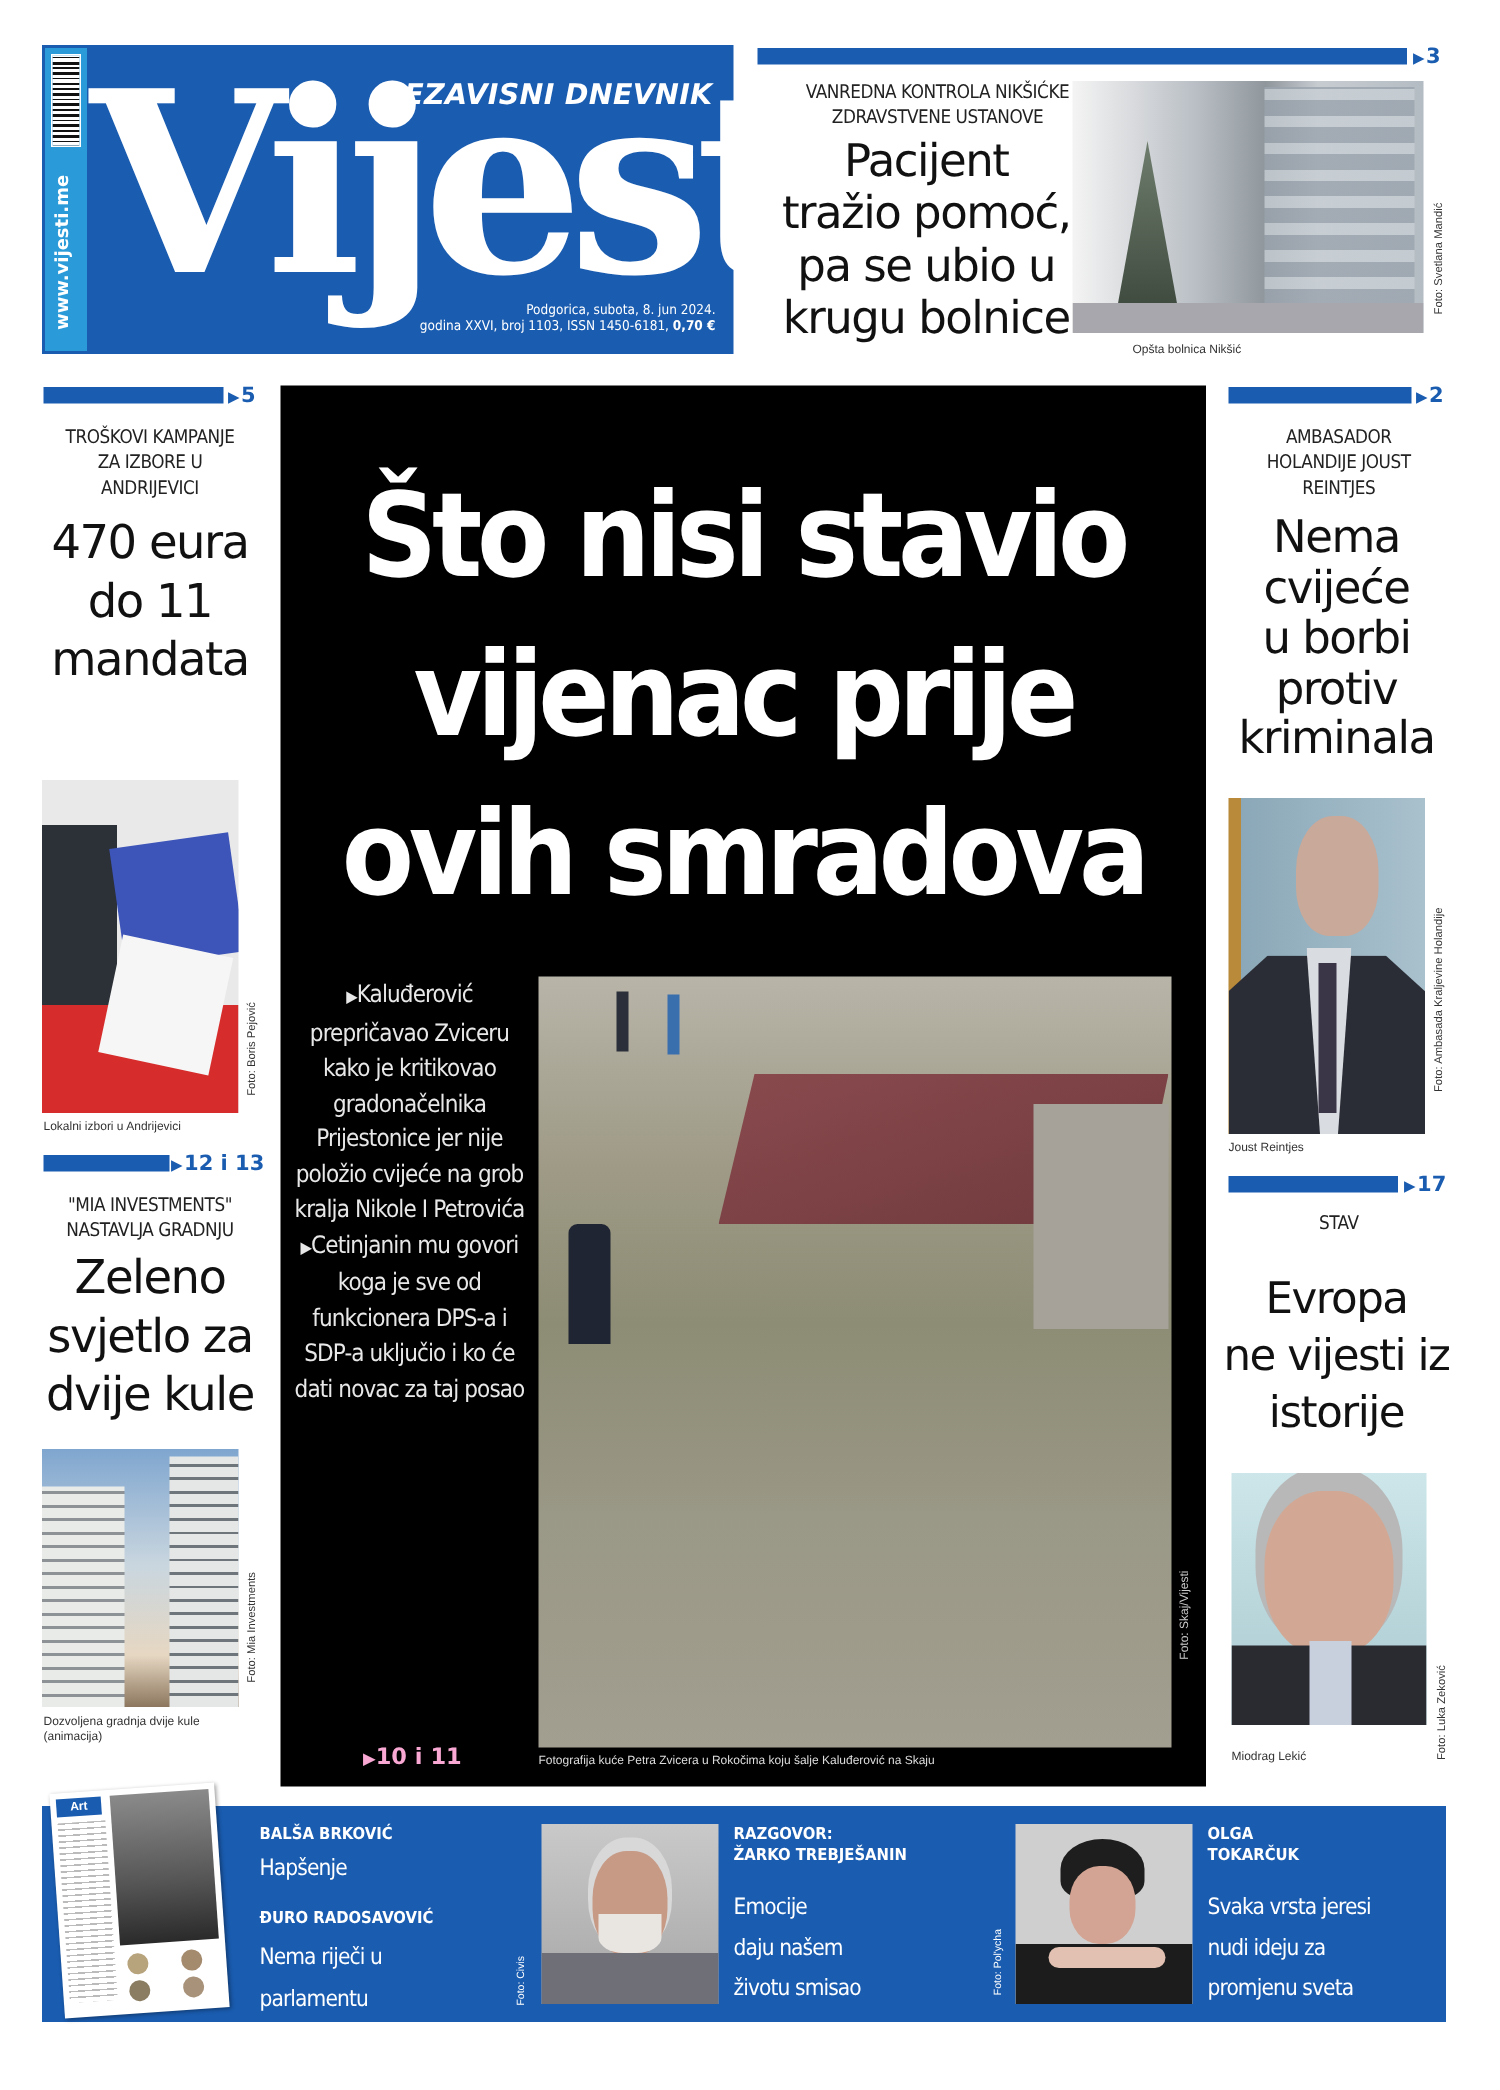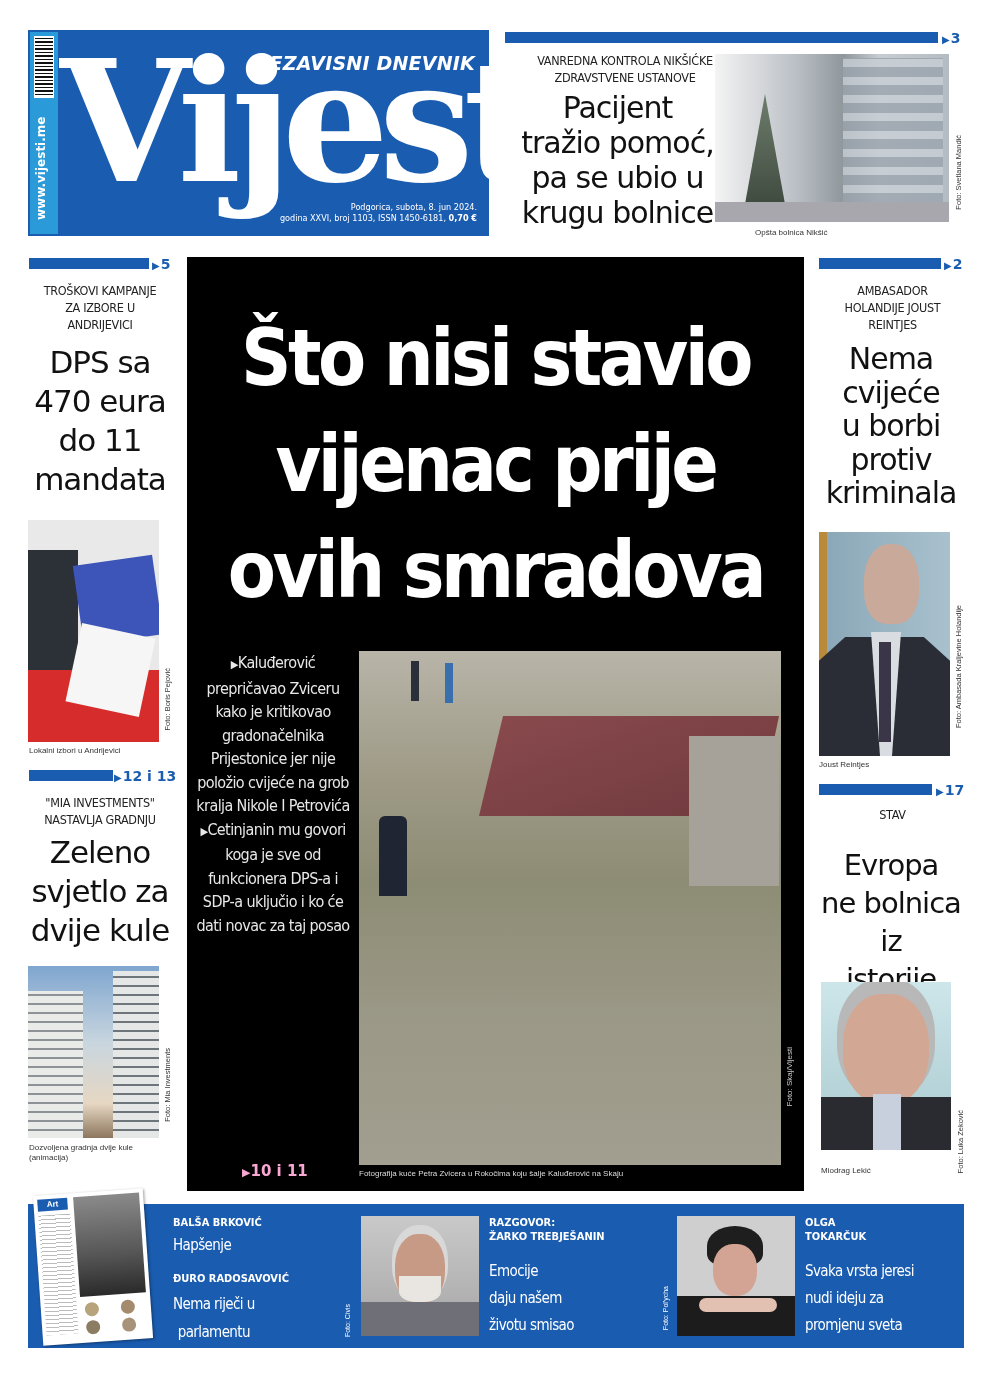--- a/index.html
+++ b/index.html
@@ -76,21 +76,20 @@
 <div class="credit" style="left:954px;top:135px;">Foto: Svetlana Mandić</div>
 
 <div class="bar" style="left:29px;top:258px;width:120px;"></div>
 <div class="pageref" style="left:152px;top:257px;"><span class="tri">▶</span><span>5</span></div>
 <div class="kicker" style="left:25px;top:282px;width:150px;">
   <div>TROŠKOVI KAMPANJE</div>
   <div>ZA IZBORE U</div>
   <div>ANDRIJEVICI</div>
 </div>
 <div class="headline" style="left:20px;top:343px;width:160px;font-size:31px;line-height:39px;">
-  <div>DPS sa</div>
   <div>470 eura</div>
   <div>do 11</div>
   <div>mandata</div>
 </div>
 <div class="photo" style="left:28px;top:520px;width:131px;height:222px;background:#e9e9ea;">
   <div class="abs" style="left:0;top:150px;width:131px;height:72px;background:#d72c2c;"></div>
   <div class="abs" style="left:0;top:30px;width:50px;height:120px;background:#2c3037;"></div>
   <div class="abs" style="left:50px;top:40px;width:80px;height:80px;background:#3d54b8;transform:rotate(-8deg);"></div>
   <div class="abs" style="left:45px;top:110px;width:75px;height:80px;background:#f6f6f6;transform:rotate(12deg);"></div>
 </div>
@@ -161,21 +160,21 @@
   <div class="abs" style="left:60px;top:110px;width:12px;height:100px;background:#3b3548;"></div>
 </div>
 <div class="caption" style="left:819px;top:760px;">Joust Reintjes</div>
 <div class="credit" style="left:954px;top:605px;">Foto: Ambasada Kraljevine Holandije</div>
 
 <div class="bar" style="left:819px;top:784px;width:113px;"></div>
 <div class="pageref" style="left:936px;top:783px;"><span class="tri">▶</span><span>17</span></div>
 <div class="kicker" style="left:815px;top:806px;width:155px;">STAV</div>
 <div class="headline" style="left:810px;top:846px;width:162px;font-size:29px;line-height:38px;">
   <div>Evropa</div>
-  <div>ne bolnica iz</div>
+  <div>ne vijesti iz</div>
   <div>istorije</div>
 </div>
 <div class="photo" style="left:821px;top:982px;width:130px;height:168px;background:linear-gradient(180deg,#cde6ea,#a9c9cf);">
   <div class="abs" style="left:22px;top:12px;width:86px;height:110px;background:#d2a894;border-radius:45%;box-shadow:0 -10px 0 6px #b8b8b8;"></div>
   <div class="abs" style="left:0;top:115px;width:130px;height:53px;background:#2a2b30;"></div>
   <div class="abs" style="left:52px;top:112px;width:28px;height:56px;background:#c9d0dd;"></div>
 </div>
 <div class="caption" style="left:821px;top:1166px;">Miodrag Lekić</div>
 <div class="credit" style="left:956px;top:1110px;">Foto: Luka Zeković</div>
 
@@ -187,21 +186,21 @@
     <div class="abs" style="left:4px;top:20px;width:32px;height:120px;background:repeating-linear-gradient(0deg,#fff 0 3px,#bbb 3px 4px);"></div>
     <div class="abs" style="left:44px;top:110px;width:14px;height:14px;border-radius:50%;background:#b7a37c;"></div>
     <div class="abs" style="left:80px;top:110px;width:14px;height:14px;border-radius:50%;background:#a58b6e;"></div>
     <div class="abs" style="left:44px;top:128px;width:14px;height:14px;border-radius:50%;background:#8a7d62;"></div>
     <div class="abs" style="left:80px;top:128px;width:14px;height:14px;border-radius:50%;background:#a89279;"></div>
   </div>
 
   <div class="promo-author" style="left:145px;top:12px;">BALŠA BRKOVIĆ</div>
   <div class="promo-title" style="left:145px;top:28px;">Hapšenje</div>
   <div class="promo-author" style="left:145px;top:68px;">ĐURO RADOSAVOVIĆ</div>
-  <div class="promo-title" style="left:145px;top:86px;line-height:28px;text-align:center;">
+  <div class="promo-title" style="left:145px;top:86px;line-height:28px;">
     <div>Nema riječi u</div>
     <div>parlamentu</div>
   </div>
 
   <div class="promo-credit" style="left:316px;top:100px;">Foto: Civis</div>
   <div class="photo" style="left:333px;top:12px;width:118px;height:120px;background:linear-gradient(180deg,#c9c9c9,#a6a6a6);">
     <div class="abs" style="left:34px;top:18px;width:50px;height:70px;background:#c79a86;border-radius:45%;box-shadow:0 -6px 0 3px #d8d8d8;"></div>
     <div class="abs" style="left:38px;top:60px;width:42px;height:26px;background:#e9e6e2;border-radius:0 0 40% 40%;"></div>
     <div class="abs" style="left:0;top:86px;width:118px;height:34px;background:#6f7077;"></div>
   </div>

